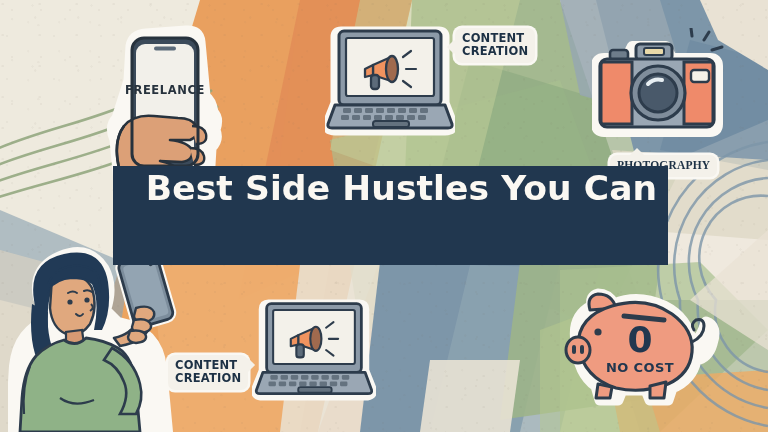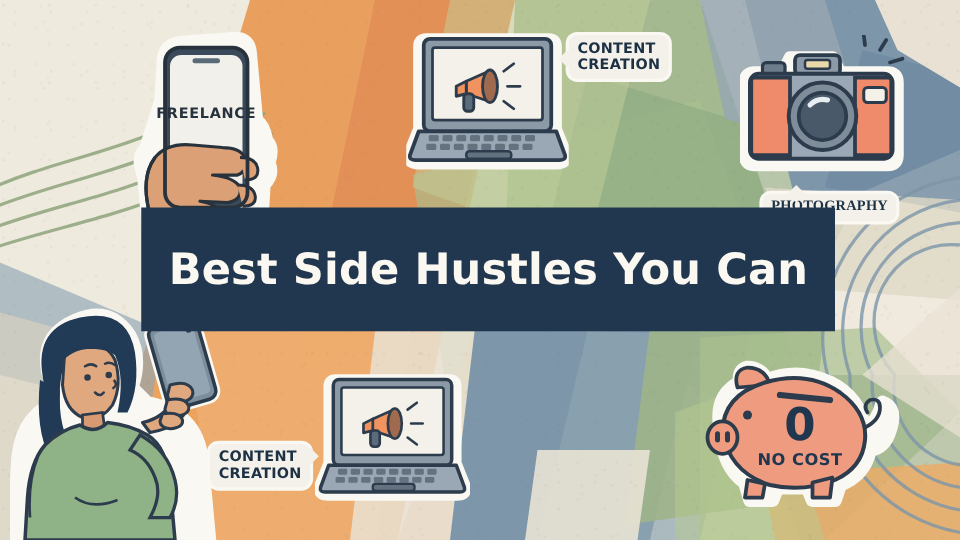--- a/index.html
+++ b/index.html
@@ -26,21 +26,21 @@
       radial-gradient(circle at 55% 9%,  rgba(120,110,95,.16) 0 1px, transparent 1.4px);
     background-size:37px 31px,53px 41px,29px 47px,61px 37px,43px 53px,31px 29px,47px 43px,59px 61px;
   }
 
   .sticker{position:absolute;}
 
   
   #title-banner{
     position:absolute;left:113px;top:166px;width:555px;height:99px;
     background:#21374f;
-    display:flex;flex-direction:column;justify-content:center;
+    display:flex;flex-direction:row;justify-content:center;
     padding:0 0 0 22px;box-sizing:border-box;
   }
   .title-line{
     color:#fbf8f2;
     font-family:"DejaVu Sans", sans-serif;
     font-weight:700;
     font-size:34.5px;
     line-height:44px;
     letter-spacing:.1px;
     white-space:nowrap;

